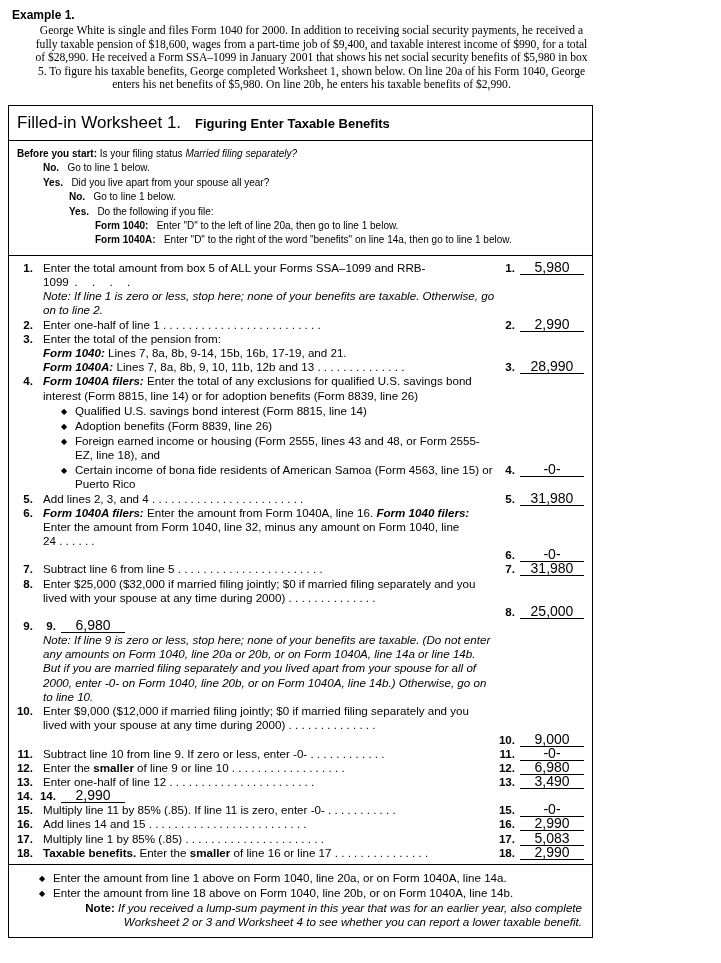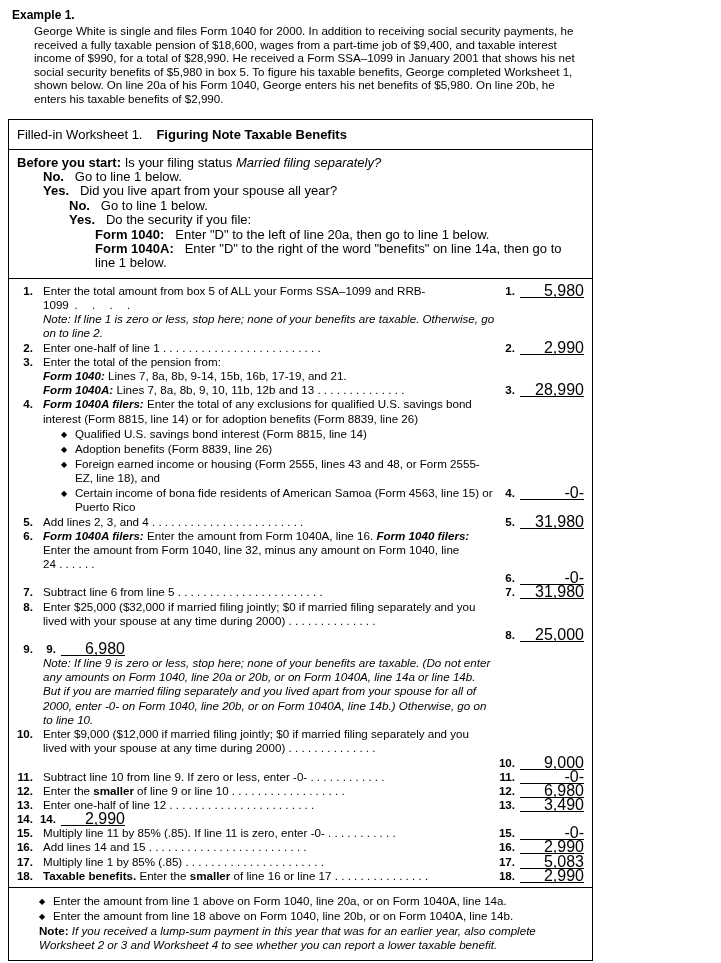--- a/index.html
+++ b/index.html
@@ -24,41 +24,42 @@
   
   .example-title {
     font-weight: bold;
     font-size: 12px;
     margin: 2px 0 2px 4px;
   }
   .example-body {
     margin: 0 4px 0 26px;
     line-height: 13.6px;
     font-size: 11.6px;
-    text-align: left;
+    text-align: center;
+    font-family: Liberation Serif, serif;
   }
   
   .worksheet {
     border: 1.5px solid #000;
     margin-top: 13px;
     box-sizing: border-box;
   }
   .ws-header {
     padding: 7px 8px 7px 8px;
     border-bottom: 1.5px solid #000;
     font-size: 12.5px;
   }
-  .ws-header .ws-h-1 { font-size: 13px; }
+  .ws-header .ws-h-1 { font-size: 17px; }
   .ws-header .ws-h-2 { font-weight: bold; font-size: 13px; }
 
   .before-box {
     border-bottom: 1.5px solid #000;
     padding: 6px 8px 7px 8px;
     line-height: 14.4px;
-    font-size: 13px;
+    font-size: 10px;
   }
   .before-box b { font-weight: bold; }
   .ital { font-style: italic; }
   .ind1 { margin-left: 26px; }
   .ind2 { margin-left: 52px; }
   .ind3 { margin-left: 78px; }
 
   
   .lines {
     padding: 5px 0 4px 0;
@@ -92,22 +93,22 @@
     text-align: right;
     font-weight: bold;
     font-size: 11.6px;
     padding-right: 3px;
     box-sizing: border-box;
   }
   .amt {
     width: 64px;
     flex: 0 0 64px;
     border-bottom: 1.2px solid #000;
-    text-align: right;
-    font-size: 16px;
+    text-align: center;
+    font-size: 14px;
     height: 13px;
     line-height: 13px;
     margin-left: 2px;
   }
   .amt.blank { border-bottom: none; }
   .note { font-style: italic; }
   .note b { font-style: normal; font-weight: bold; }
   .bullets { margin: 1px 0 1px 0; }
   .bullet {
     display: flex;
@@ -139,21 +140,21 @@
   <div>
     <div class="example-title">Example 1.</div>
     <div class="example-body">George White is single and files Form 1040 for 2000. In addition to receiving social security payments, he received a fully taxable pension of $18,600, wages from a part-time job of $9,400, and taxable interest income of $990, for a total of $28,990. He received a Form SSA–1099 in January 2001 that shows his net social security benefits of $5,980 in box 5. To figure his taxable benefits, George completed Worksheet 1, shown below. On line 20a of his Form 1040, George enters his net benefits of $5,980. On line 20b, he enters his taxable benefits of $2,990.</div>
   </div>
 
   <div class="worksheet">
 
     <div class="ws-header">
       <span class="ws-h-1">Filled-in Worksheet 1.</span>
       <span>&nbsp;&nbsp;</span>
-      <span class="ws-h-2">Figuring Note Taxable Benefits</span>
+      <span class="ws-h-2">Figuring Enter Taxable Benefits</span>
     </div>
 
     <div class="before-box">
       <div>
         <b>Before you start:</b>
         <span>Is your filing status</span>
         <span class="ital">Married filing separately?</span>
       </div>
       <div class="ind1">
         <b>No.</b>
@@ -166,21 +167,21 @@
         <span>Did you live apart from your spouse all year?</span>
       </div>
       <div class="ind2">
         <b>No.</b>
         <span>&nbsp;</span>
         <span>Go to line 1 below.</span>
       </div>
       <div class="ind2">
         <b>Yes.</b>
         <span>&nbsp;</span>
-        <span>Do the security if you file:</span>
+        <span>Do the following if you file:</span>
       </div>
       <div class="ind3">
         <b>Form 1040:</b>
         <span>&nbsp;</span>
         <span>Enter "D" to the left of line 20a, then go to line 1 below.</span>
       </div>
       <div class="ind3">
         <b>Form 1040A:</b>
         <span>&nbsp;</span>
         <span>Enter "D" to the right of the word "benefits" on line 14a, then go to line 1 below.</span>
@@ -431,19 +432,19 @@
 
     <div class="footer">
       <div class="bullet">
         <span class="dot">◆</span>
         <span class="btxt">Enter the amount from line 1 above on Form 1040, line 20a, or on Form 1040A, line 14a.</span>
       </div>
       <div class="bullet">
         <span class="dot">◆</span>
         <span class="btxt">Enter the amount from line 18 above on Form 1040, line 20b, or on Form 1040A, line 14b.</span>
       </div>
-      <div class="note" style="padding-left:20px;">
+      <div class="note" style="padding-left:20px;text-align:right;">
         <b style="font-style:normal;">Note:</b><span> If you received a lump-sum payment in this year that was for an earlier year, also complete Worksheet 2 or 3 and Worksheet 4 to see whether you can report a lower taxable benefit.</span>
       </div>
     </div>
 
   </div>
 </div>
 
 </body></html>

